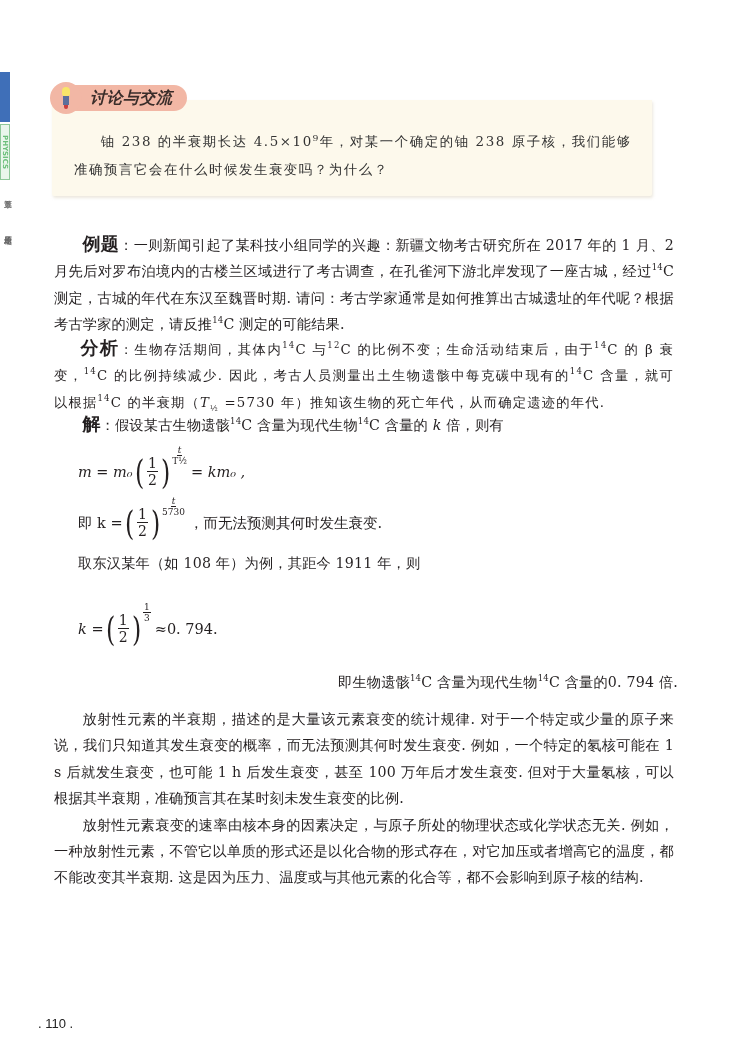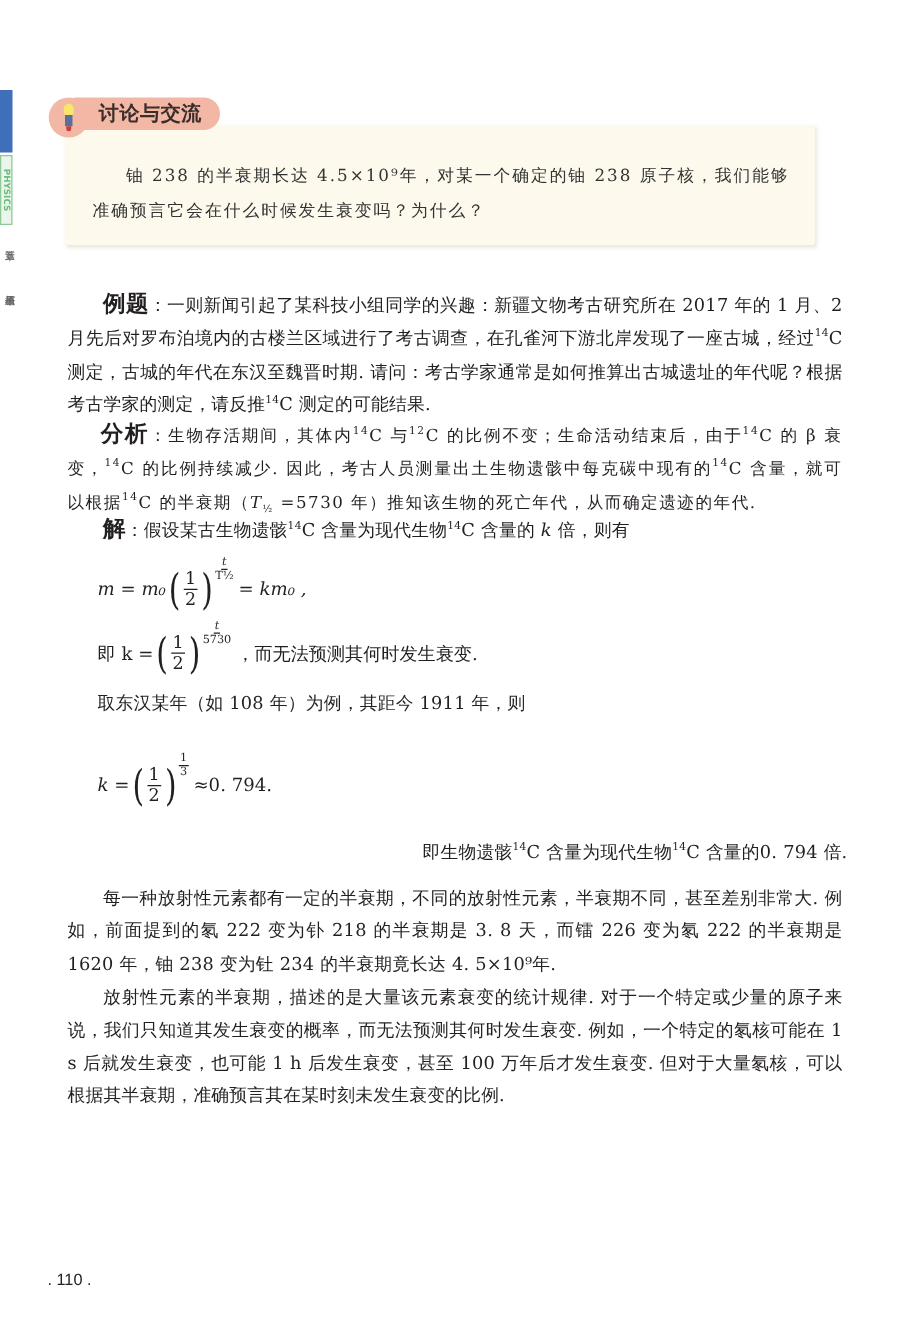--- a/index.html
+++ b/index.html
@@ -7,21 +7,21 @@
   body { position:relative; font-family:"DejaVu Serif","Liberation Serif",serif; color:#231f20; }
 
   .side-tab { position:absolute; left:0; top:72px; width:10px; height:108px; }
   .side-blue { position:absolute; left:0; top:0; width:10px; height:50px; background:#3f6fb8; }
   .side-physics { position:absolute; left:0; top:52px; width:10px; height:56px; border:1px solid #8fc89a; background:#eaf6ec;
      writing-mode:vertical-rl; font-family:"DejaVu Sans",sans-serif; font-size:7px; font-weight:bold; color:#6bbf7a; text-align:center; letter-spacing:0px; line-height:8px; }
   .side-chapter { position:absolute; left:1px; top:194px; width:10px; font-family:"DejaVu Sans",sans-serif; font-size:8px; line-height:8.6px; color:#666; writing-mode:vertical-rl; }
   .side-title { position:absolute; left:1px; top:230px; width:10px; font-family:"DejaVu Sans",sans-serif; font-size:8px; line-height:8.6px; color:#666; writing-mode:vertical-rl; }
 
   .callout { position:absolute; left:52px; top:100px; width:600px; height:96px; background:#fdf9ec; border-radius:0 0 2px 2px; box-shadow:1px 2px 3px rgba(200,190,160,0.35); }
-  .callout-tab { position:absolute; left:39px; top:78px; height:40px; display:flex; align-items:flex-start; }
+  .callout-tab { position:absolute; left:50px; top:78px; height:40px; display:flex; align-items:center;font-style:italic; }
   .bulb-circle { width:32px; height:32px; border-radius:50%; background:#f2b7a5; display:flex; align-items:center; justify-content:center; position:relative; z-index:2; }
   .bulb { width:8px; height:22px; position:relative; }
   .bulb .glass { position:absolute; left:0; top:0; width:8px; height:9px; background:#f8e56a; border-radius:4px 4px 2px 2px; }
   .bulb .body { position:absolute; left:1px; top:9px; width:6px; height:9px; background:#5b6f9c; }
   .bulb .tip { position:absolute; left:2px; top:18px; width:4px; height:4px; background:#c83e3e; border-radius:0 0 2px 2px; }
   .tab-label { margin-left:-12px; height:26px; padding:0 14px 0 20px; background:#f2b7a5; border-radius:0 13px 13px 0; font-family:"DejaVu Sans",sans-serif; font-size:16px; font-weight:bold; color:#3a2d2a; line-height:26px; letter-spacing:0.5px; }
 
   .callout-text { position:absolute; left:74px; top:128px; width:570px; font-size:13.4px; line-height:28px; color:#333; letter-spacing:1.6px; }
   .callout-text p { text-indent:2em; }
 
@@ -127,17 +127,17 @@
       <span class="d">3</span>
     </span>
   <span style="margin-left:4px;">≈0. 794.</span>
 </div>
 
 <div class="content" style="top:669px; left:78px; width:600px;text-align:right;">
   <div><span>即生物遗骸</span><sup class="iso">14</sup><span>C 含量为现代生物</span><sup class="iso">14</sup><span>C 含量的0. 794 倍.</span></div>
 </div>
 
 <div class="content" style="top:706px;">
-  <p>每一种放射性元素都有一定的半衰期，不同的放射性元素，半衰期不同，甚至差别非常大. 例如，前面提到的氡 222 变为钋 218 的半衰期是 3. 8 天，而镭 226 变为氡 222 的半衰期是 1620 年，铀 238 变为钍 234 的半衰期竟长达 4. 5×10⁹年.</p>
   <p>放射性元素的半衰期，描述的是大量该元素衰变的统计规律. 对于一个特定或少量的原子来说，我们只知道其发生衰变的概率，而无法预测其何时发生衰变. 例如，一个特定的氡核可能在 1 s 后就发生衰变，也可能 1 h 后发生衰变，甚至 100 万年后才发生衰变. 但对于大量氡核，可以根据其半衰期，准确预言其在某时刻未发生衰变的比例.</p>
+  <p>放射性元素衰变的速率由核本身的因素决定，与原子所处的物理状态或化学状态无关. 例如，一种放射性元素，不管它以单质的形式还是以化合物的形式存在，对它加压或者增高它的温度，都不能改变其半衰期. 这是因为压力、温度或与其他元素的化合等，都不会影响到原子核的结构.</p>
 </div>
 
 <div class="page-num">. 110 .</div>
 
 </body></html>

